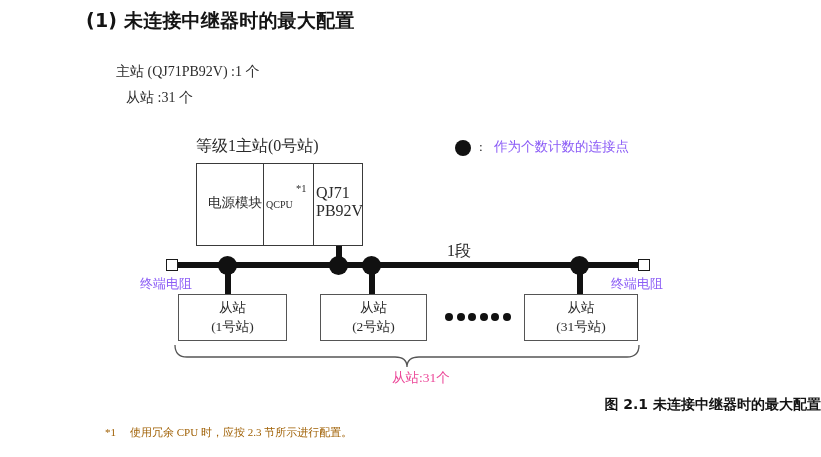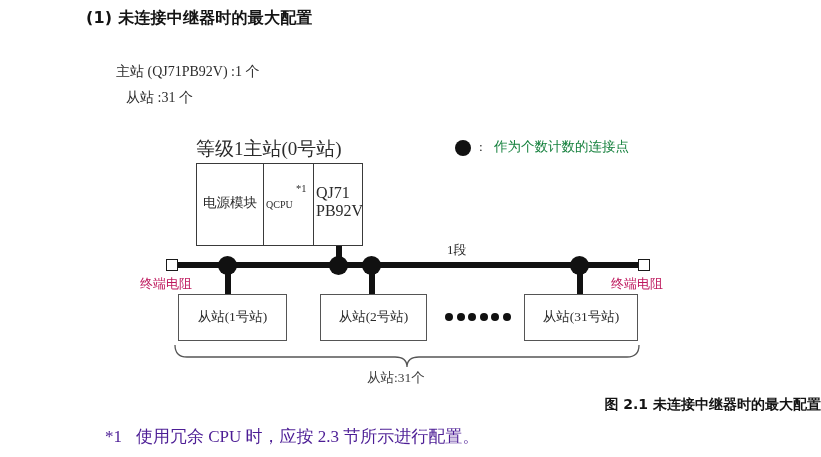--- a/index.html
+++ b/index.html
@@ -14,21 +14,21 @@
     font-family: "Liberation Serif", "DejaVu Serif", serif;
     color: #1a1a1a;
     overflow: hidden;
   }
   .abs { position: absolute; }
 
   
   #section-title {
     left: 86px; top: 8px;
     font-family: "DejaVu Sans", sans-serif;
-    font-size: 16px;
+    font-size: 19px;
     font-weight: bold;
     color: #141414;
     letter-spacing: 0.2px;
     white-space: nowrap;
   }
   .spec-line {
     font-size: 14px;
     color: #2b2b2b;
     white-space: nowrap;
     font-family: "Liberation Serif", serif;
@@ -45,28 +45,28 @@
     border-radius: 50%;
   }
   #legend-colon {
     left: 479px; top: 139px;
     font-size: 13.5px;
     color: #2b2b2b;
   }
   #legend-text {
     left: 494px; top: 138px;
     font-size: 13.5px;
-    color: #15803d;
+    color: #8b5cf6;
     white-space: nowrap;
   }
 
   
   #master-label {
     left: 196px; top: 136px;
-    font-size: 19px;
+    font-size: 16px;
     color: #2b2b2b;
     white-space: nowrap;
   }
   #master-rack {
     left: 196px; top: 163px;
     width: 167px; height: 83px;
     border: 1.4px solid #3a3a3a;
     box-sizing: border-box;
     background: #ffffff;
   }
@@ -79,21 +79,21 @@
   #rack-div-2 { left: 313px; }
 
   .rack-cell-text {
     color: #2b2b2b;
     white-space: nowrap;
     line-height: 1.15;
   }
   #cell-power {
     left: 198px; top: 195px;
     width: 64px;
-    text-align: center;
+    text-align: right;
     font-size: 13.5px;
   }
   #cell-cpu {
     left: 266px; top: 199px;
     font-size: 10px;
   }
   #cell-cpu-note {
     left: 296px; top: 183px;
     font-size: 10.5px;
   }
@@ -114,29 +114,29 @@
     background: #ffffff;
     border: 1.6px solid #1a1a1a;
     box-sizing: border-box;
   }
   #term-res-left  { left: 166px; }
   #term-res-right { left: 638px; }
 
   .term-label {
     top: 275px;
     font-size: 13px;
-    color: #be185d;
+    color: #8b5cf6;
     white-space: nowrap;
   }
   #term-label-left  { left: 140px; }
   #term-label-right { left: 611px; }
 
   #segment-label {
     left: 447px; top: 241px;
-    font-size: 13px;
+    font-size: 16px;
     color: #2b2b2b;
     white-space: nowrap;
   }
 
   
   .node-dot {
     top: 256px;
     width: 19px; height: 19px;
     background: #111111;
     border-radius: 50%;
@@ -154,21 +154,21 @@
   #drop-slave-3 { left: 577px; top: 264px; height: 30px; }
 
   
   .slave-box {
     top: 294px;
     height: 47px;
     border: 1.3px solid #555555;
     box-sizing: border-box;
     background: #ffffff;
     display: flex;
-    flex-direction: row;
+    flex-direction: column;
     align-items: center;
     justify-content: center;
     color: #2b2b2b;
     font-size: 13.5px;
     line-height: 1.35;
   }
   #slave-box-1 { left: 178px; width: 109px; }
   #slave-box-2 { left: 320px; width: 107px; }
   #slave-box-3 { left: 524px; width: 114px; }
 
@@ -187,40 +187,40 @@
   }
 
   
   #brace-wrap {
     left: 172px; top: 344px;
     width: 470px; height: 24px;
   }
   #brace-wrap svg { display: block; }
 
   #brace-label {
-    left: 367px; top: 369px;
-    font-size: 13.5px;
-    color: #404040;
+    left: 392px; top: 369px;
+    font-size: 13.5px;
+    color: #ec4899;
     white-space: nowrap;
   }
 
   
   #figure-caption {
     left: 0; top: 396px;
     width: 821px;
     text-align: right;
     font-family: "DejaVu Sans", sans-serif;
     font-size: 14px;
     font-weight: bold;
     color: #141414;
   }
   #footnote {
     left: 105px; top: 425px;
-    font-size: 17px;
-    color: #4c1d95;
+    font-size: 11px;
+    color: #a16207;
     white-space: nowrap;
   }
   #footnote .fn-mark { margin-right: 14px; }
 </style>
 </head>
 <body>
 
 <div class="abs" id="section-title">(1) 未连接中继器时的最大配置</div>
 <div class="abs spec-line" id="spec-master">主站 (QJ71PB92V) :1 个</div>
 <div class="abs spec-line" id="spec-slave">从站 :31 个</div>

